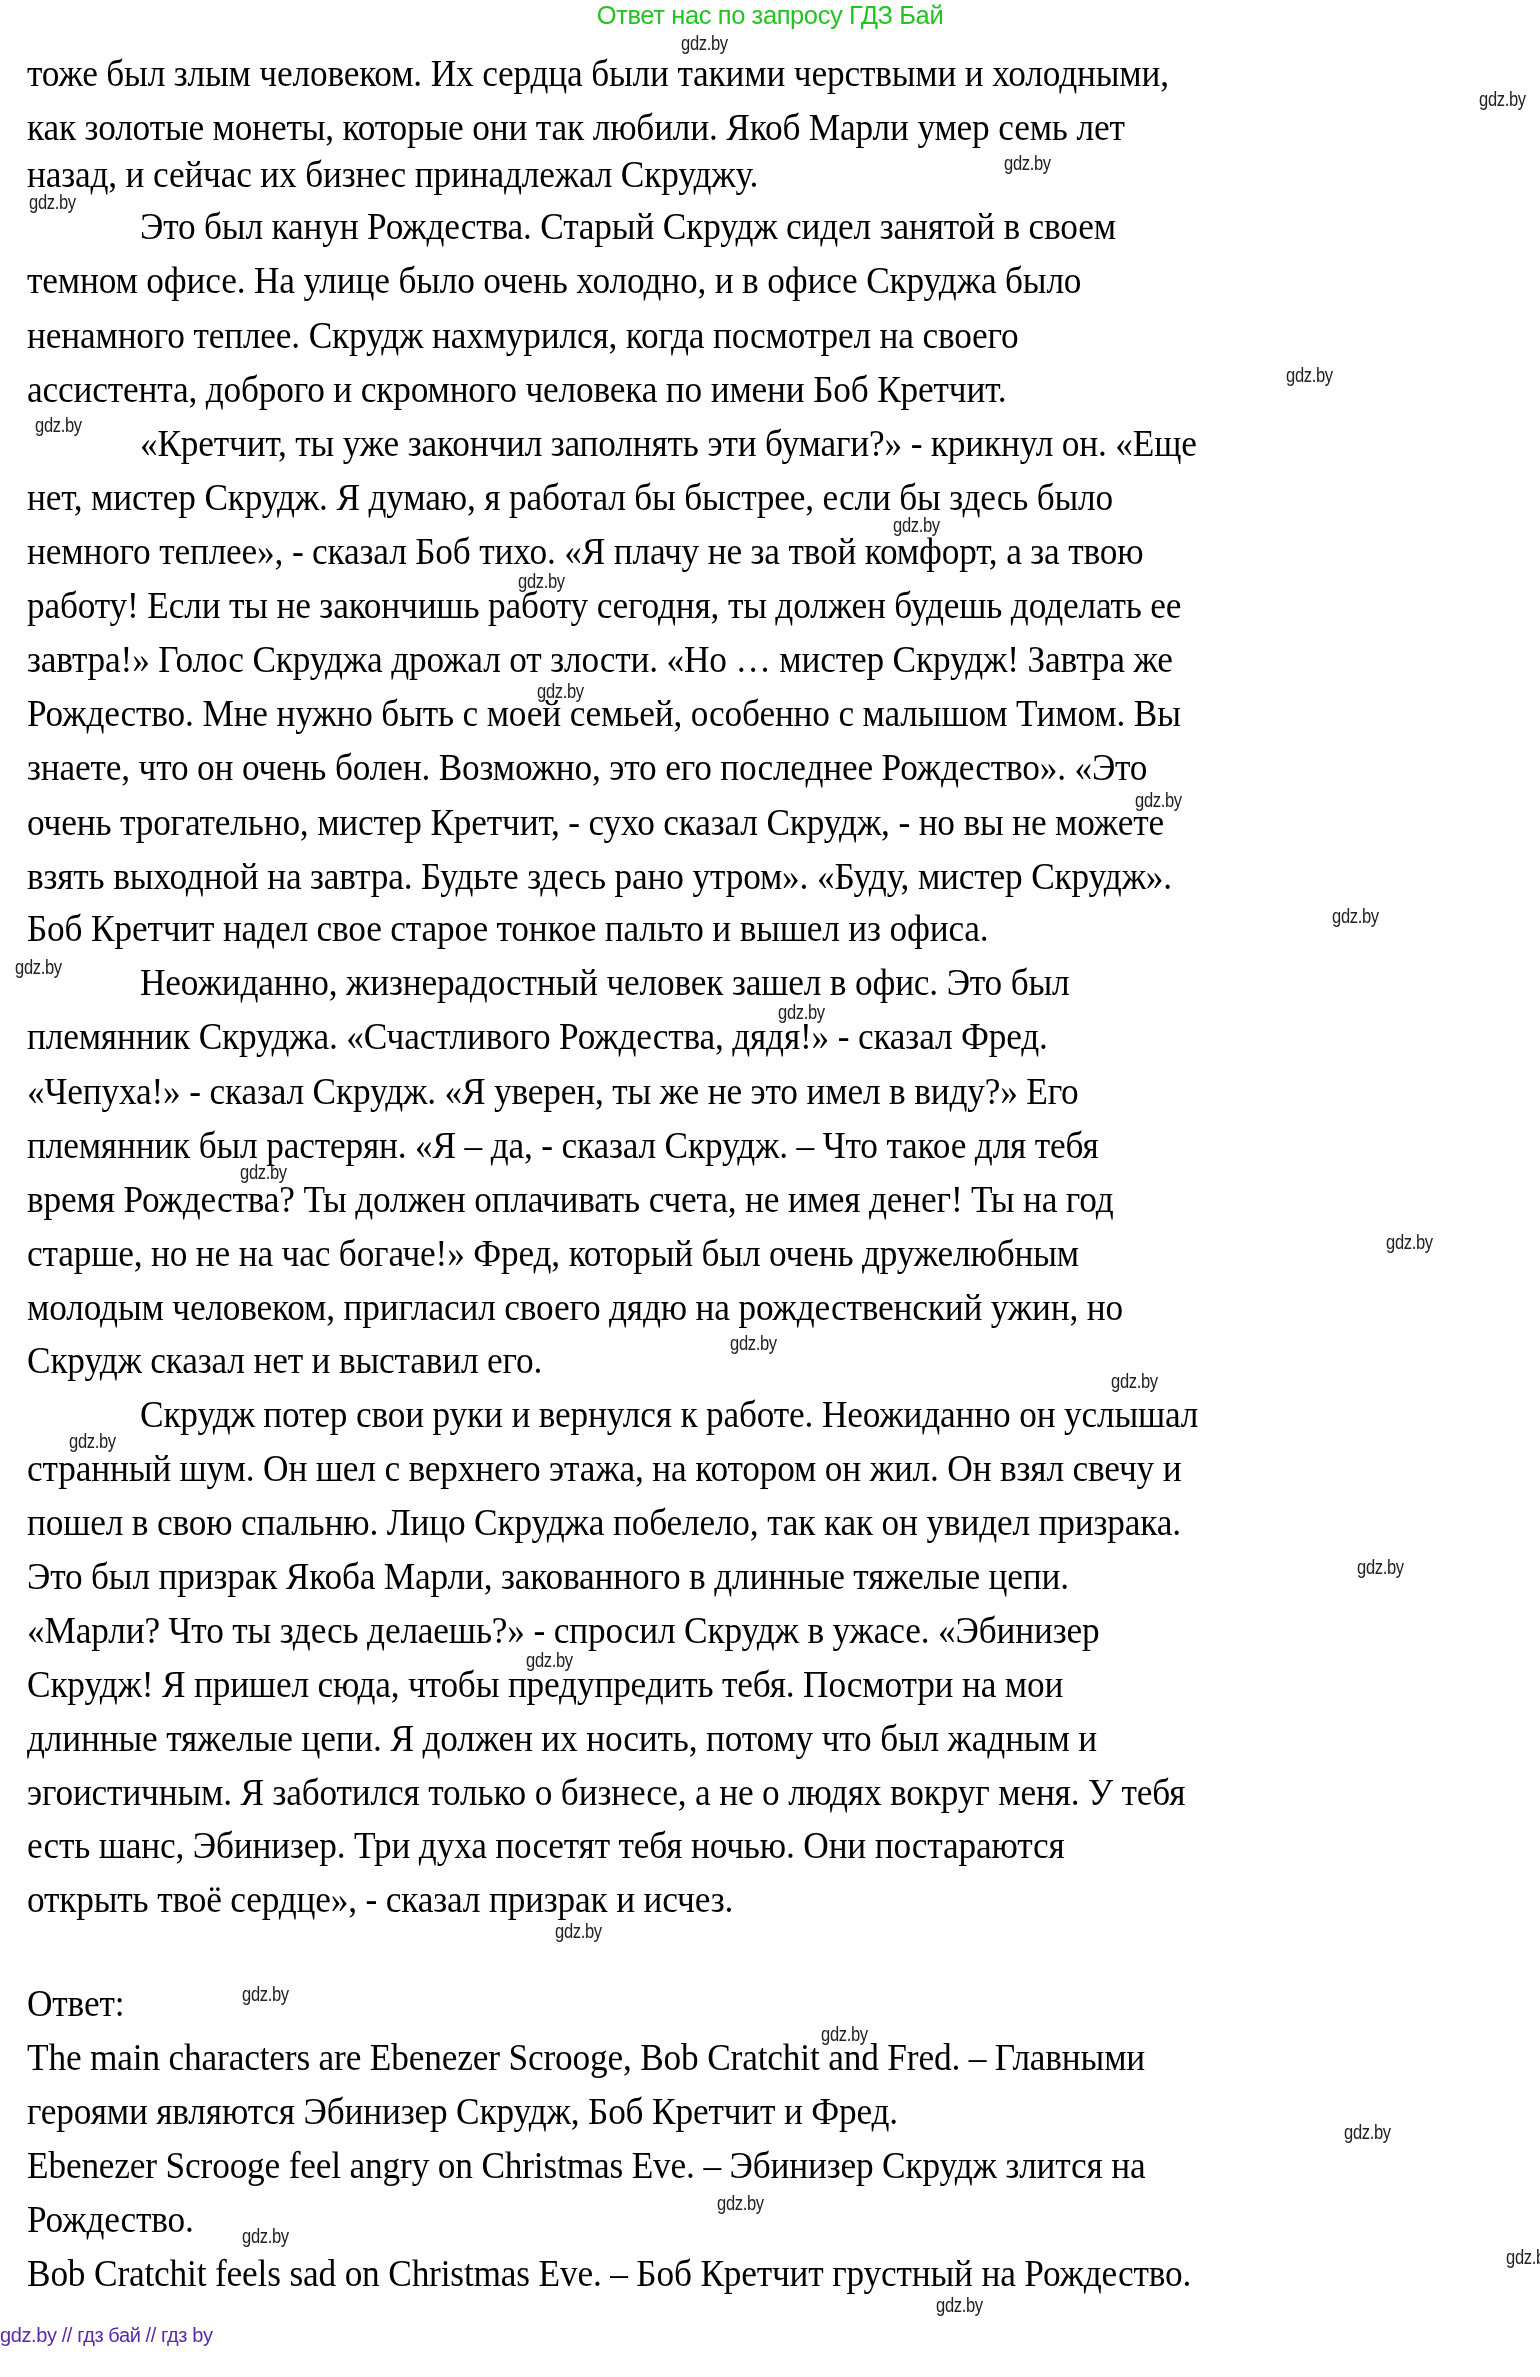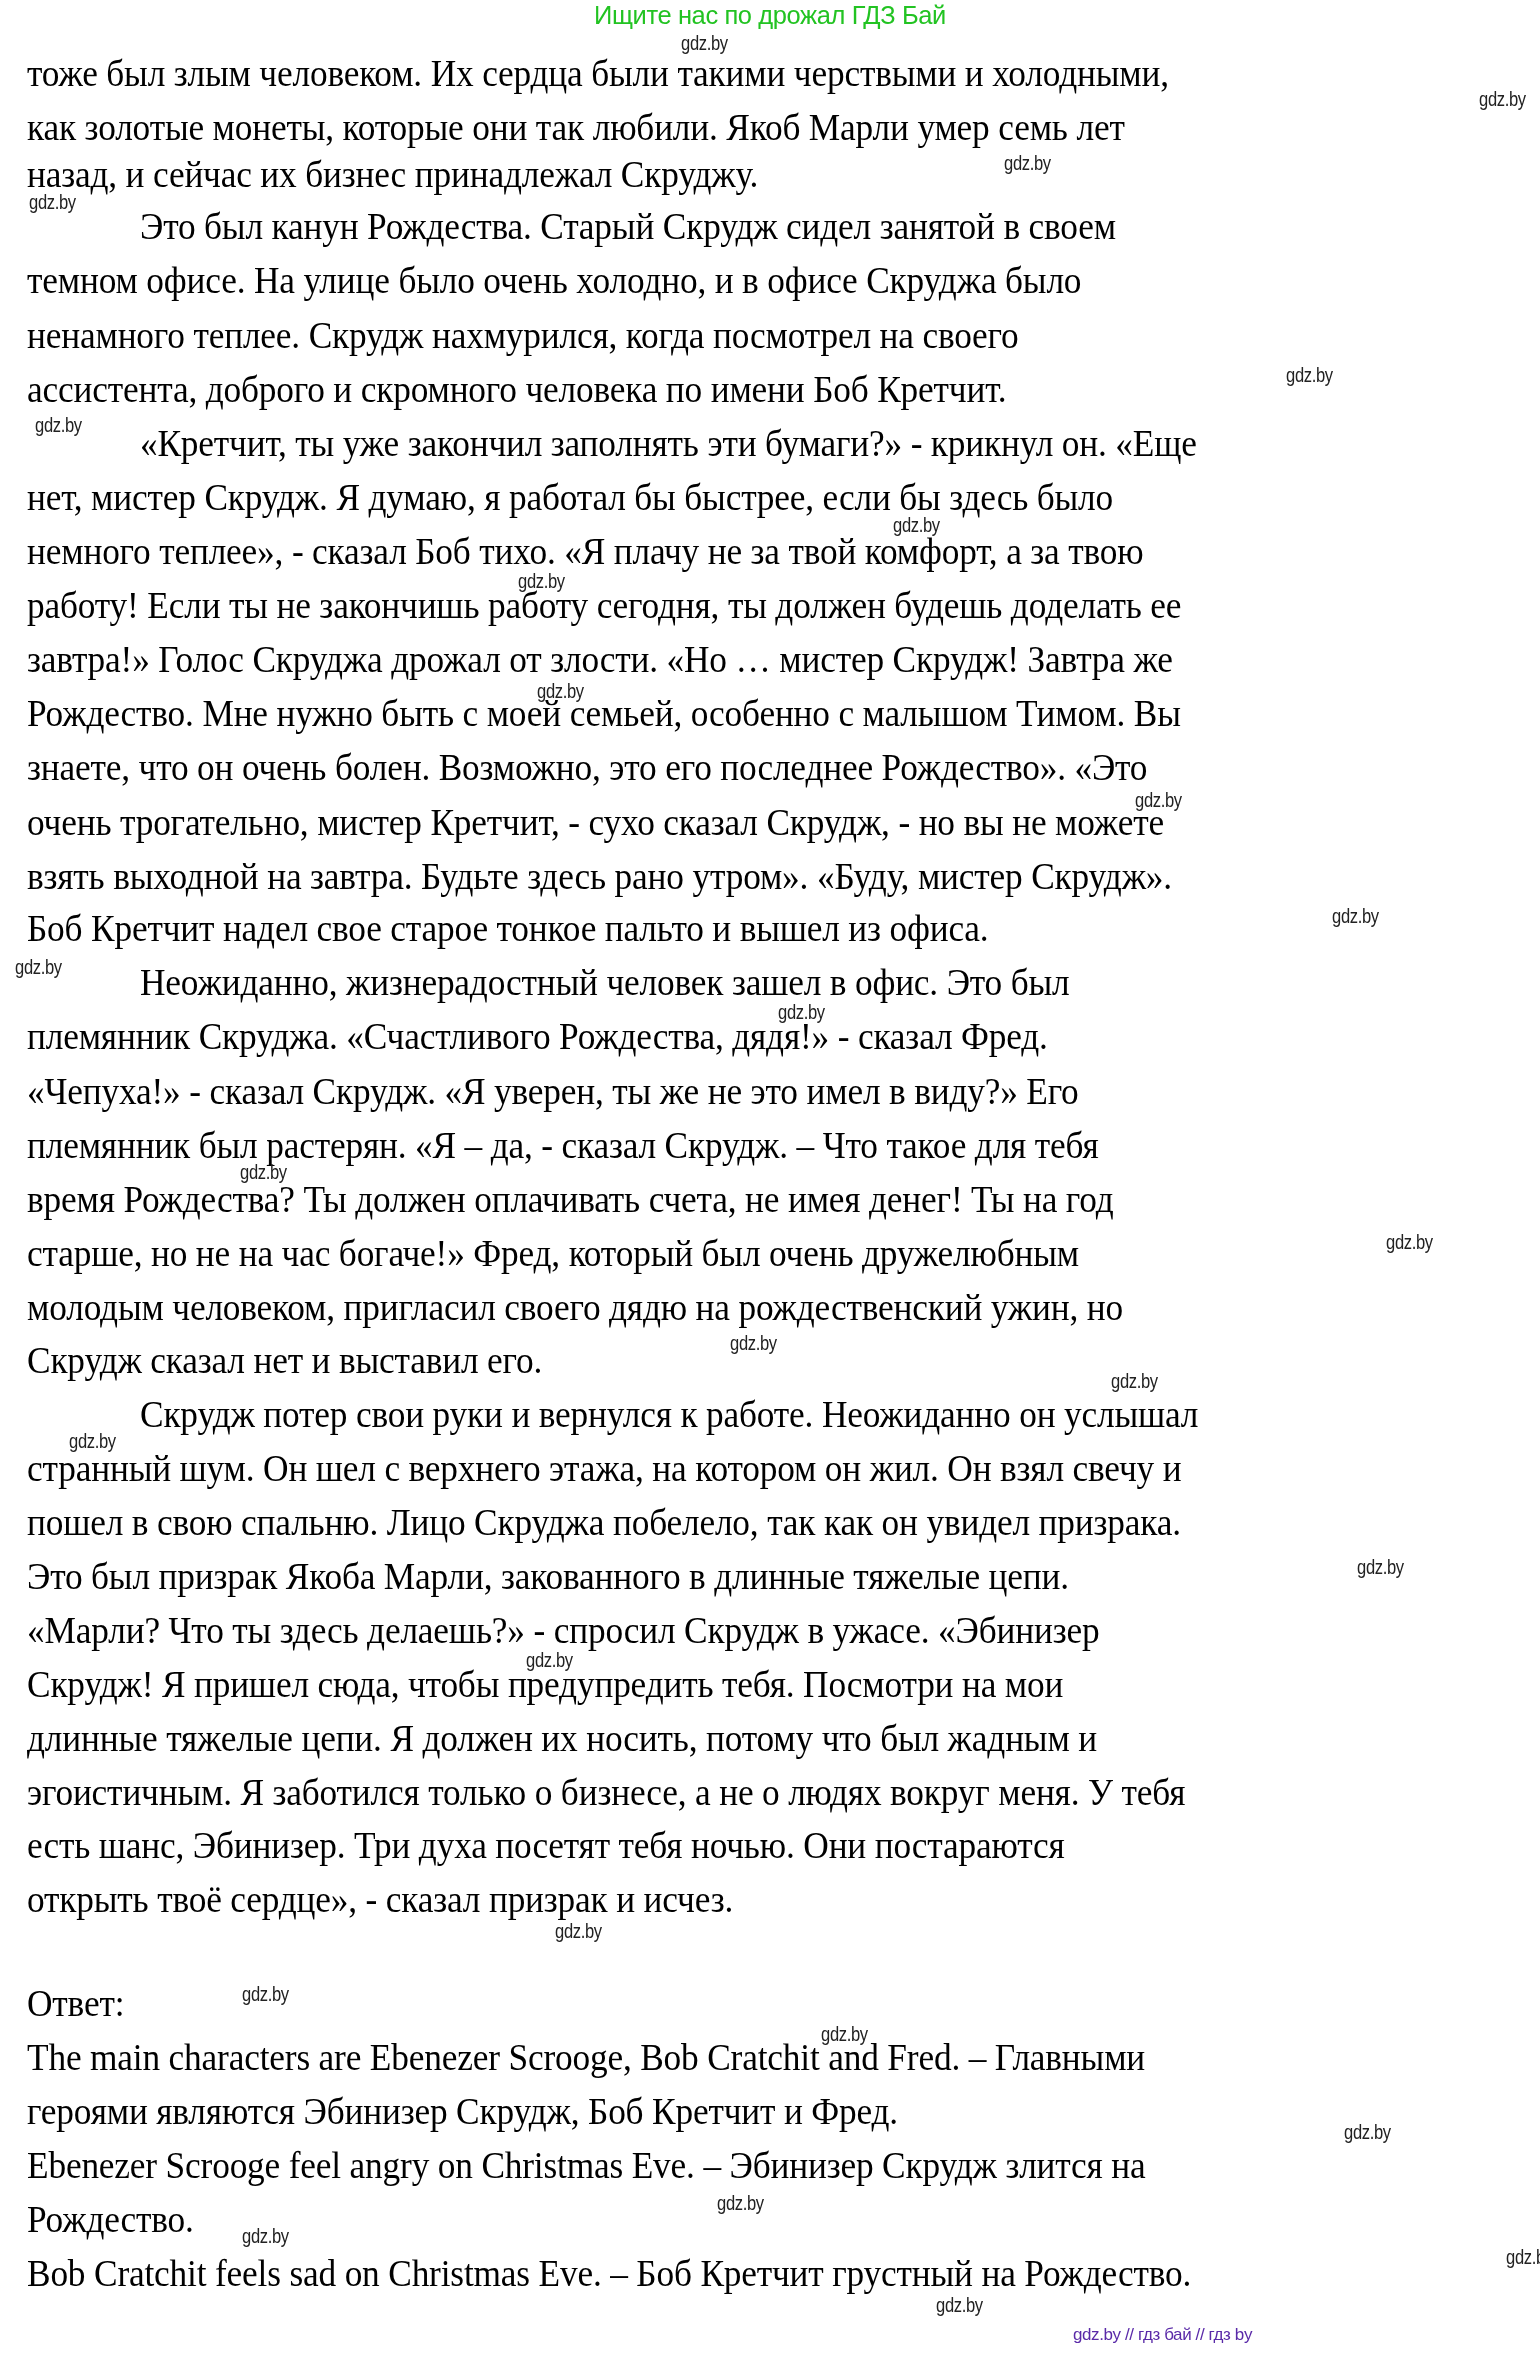--- a/index.html
+++ b/index.html
@@ -48,32 +48,32 @@
       color: #222222;
       letter-spacing: -0.4px;
       transform: scaleX(0.85);
       transform-origin: left top;
     }
     .bottom-banner {
       position: absolute;
       top: 2320px;
       left: 0;
       width: 1252px;
-      text-align: right;
+      text-align: left;
       font-family: "Liberation Sans", "DejaVu Sans", sans-serif;
-      font-size: 17px;
+      font-size: 20px;
       line-height: 30px;
       color: #5a2aa8;
       letter-spacing: -0.4px;
     }
   </style>
 </head>
 <body>
 
-<div class="top-banner">Ищите нас по дрожал ГДЗ Бай</div>
+<div class="top-banner">Ответ нас по запросу ГДЗ Бай</div>
 
 <div>
   <div class="text-line" style="top:51px">тоже был злым человеком. Их сердца были такими черствыми и холодными,</div>
   <div class="text-line" style="top:105px">как золотые монеты, которые они так любили. Якоб Марли умер семь лет</div>
   <div class="text-line" style="top:152px">назад, и сейчас их бизнес принадлежал Скруджу.</div>
   <div class="text-line indent" style="top:204px">Это был канун Рождества. Старый Скрудж сидел занятой в своем</div>
   <div class="text-line" style="top:258px">темном офисе. На улице было очень холодно, и в офисе Скруджа было</div>
   <div class="text-line" style="top:313px">ненамного теплее. Скрудж нахмурился, когда посмотрел на своего</div>
   <div class="text-line" style="top:367px">ассистента, доброго и скромного человека по имени Боб Кретчит.</div>
   <div class="text-line indent" style="top:421px">«Кретчит, ты уже закончил заполнять эти бумаги?» - крикнул он. «Еще</div>

